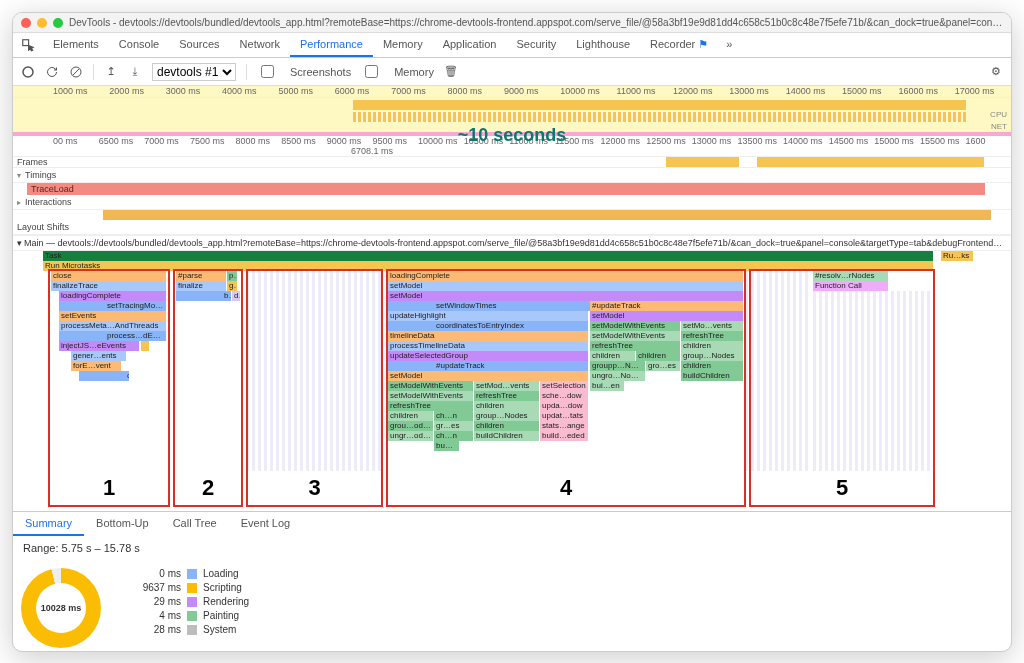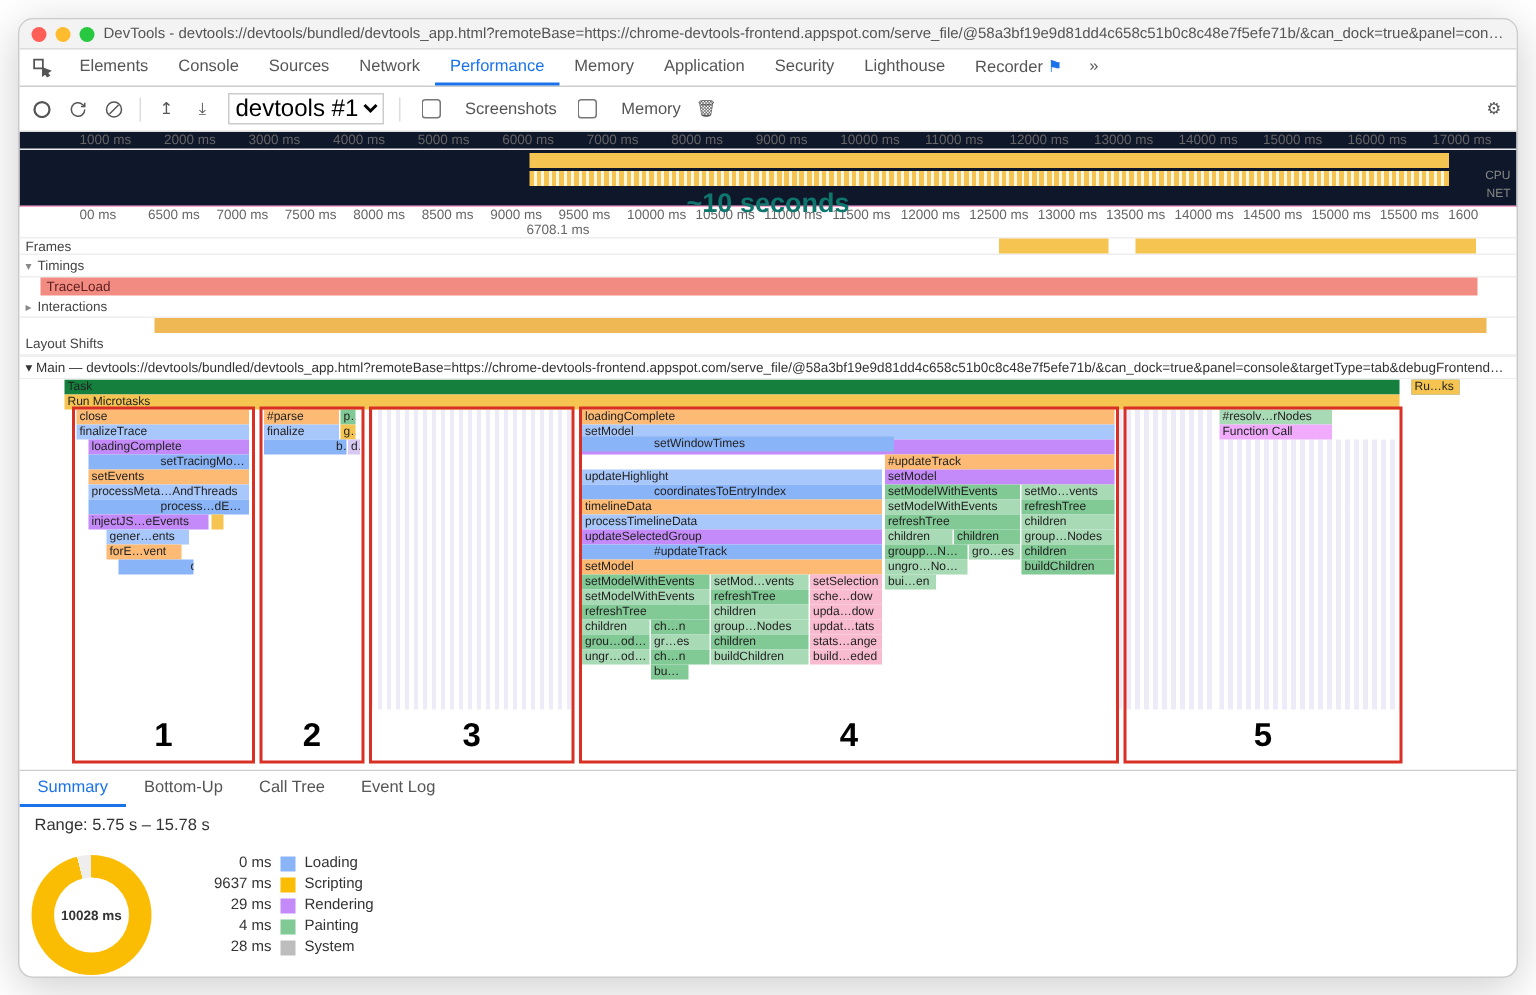--- a/index.html
+++ b/index.html
@@ -13,24 +13,24 @@
   .tl-dot { width:10px; height:10px; border-radius:50%; }
   .tl-red{background:#ff5f57;} .tl-yellow{background:#febc2e;} .tl-green{background:#28c840;}
   .titlebar .title{ font-size:10px; color:#555; white-space:nowrap; overflow:hidden; text-overflow:ellipsis; flex:1; }
   .tabs { display:flex; border-bottom:1px solid #ccc; font-size:11px; }
   .tabs .tab { padding:5px 10px; color:#555; cursor:pointer; }
   .tabs .tab.active { color:#1a73e8; border-bottom:2px solid #1a73e8; }
   .tabs .icon-btn { padding:5px 8px; color:#555;}
   .toolbar { display:flex; align-items:center; gap:10px; padding:4px 8px; border-bottom:1px solid #ddd; font-size:11px; }
   .toolbar .ic { width:14px; height:14px; display:inline-flex; align-items:center; justify-content:center; color:#555;}
   .toolbar .sep { width:1px; height:16px; background:#ddd; }
-  .toolbar select { font-size:16px; border:1px solid #ccc; background:#fff;}
+  .toolbar select { font-size:12px; border:1px solid #ccc; background:#fff;}
   .toolbar label { display:flex; align-items:center; gap:13px; color:#555;}
   .toolbar .spacer{flex:1;}
-  .overview { position:relative; height:50px; border-bottom:1px solid #f9a8d4; background:#0f172a;}
+  .overview { position:relative; height:50px; border-bottom:4px solid #f9a8d4; background:#fef9c3;}
   .ruler { display:flex; font-size:9px; color:#666; height:12px; border-bottom:1px solid #eee; padding-left:40px;}
   .ruler span { flex:1; }
   .ov-band { position:absolute; top:14px; left:340px; right:45px; height:10px; background:#f5c451;}
   .ov-cpu { position:absolute; top:26px; left:340px; right:45px; height:10px; background:repeating-linear-gradient(90deg,#f5c451 0 3px,#fff6e0 3px 5px);}
   .ov-label { position:absolute; right:4px; font-size:8px; color:#888;}
   .ruler2 { display:flex; font-size:9px; color:#666; height:12px; padding-left:40px;}
   .ruler2 span{flex:1;}
   .mid-note{font-size:9px;color:#666;text-align:center;margin-top:-2px;}
   .annot { position:absolute; top:92px; left:50%; transform:translateX(-50%); font-size:18px; font-weight:600; color:#0f766e;}
   .frames-row { display:flex; align-items:center; border-top:1px solid #eee; border-bottom:1px solid #eee; height:12px; font-size:9px;}
@@ -239,21 +239,21 @@
     <div class="ftrack c-blue" style="top:30px;left:163px;width:50px">finalize</div>
     <div class="ftrack c-yellow" style="top:30px;left:214px;width:10px">g…</div>
     <div class="ftrack c-blue2" style="top:40px;left:163px;width:55px">buildP…Calls</div>
     <div class="ftrack c-lav" style="top:40px;left:219px;width:8px">d…</div>
 
     <div class="faint" style="top:20px;left:233px;width:135px;height:200px"></div>
 
     <div class="ftrack c-purple2" style="top:20px;left:375px;width:355px">loadingComplete</div>
     <div class="ftrack c-blue" style="top:30px;left:375px;width:355px">setModel</div>
     <div class="ftrack c-purple" style="top:40px;left:375px;width:355px">setModel</div>
-    <div class="ftrack c-blue2" style="top:38px;left:375px;width:208px">setWindowTimes</div>
+    <div class="ftrack c-blue2" style="top:50px;left:375px;width:208px">setWindowTimes</div>
     <div class="ftrack c-purple2" style="top:50px;left:577px;width:153px">#updateTrack</div>
     <div class="ftrack c-blue" style="top:60px;left:375px;width:200px">updateHighlight</div>
     <div class="ftrack c-purple" style="top:60px;left:577px;width:153px">setModel</div>
     <div class="ftrack c-blue2" style="top:70px;left:375px;width:200px">coordinatesToEntryIndex</div>
     <div class="ftrack c-green" style="top:70px;left:577px;width:90px">setModelWithEvents</div>
     <div class="ftrack c-green2" style="top:70px;left:668px;width:62px">setMo…vents</div>
     <div class="ftrack c-purple2" style="top:80px;left:375px;width:200px">timelineData</div>
     <div class="ftrack c-green2" style="top:80px;left:577px;width:90px">setModelWithEvents</div>
     <div class="ftrack c-green" style="top:80px;left:668px;width:62px">refreshTree</div>
     <div class="ftrack c-blue" style="top:90px;left:375px;width:200px">processTimelineData</div>

